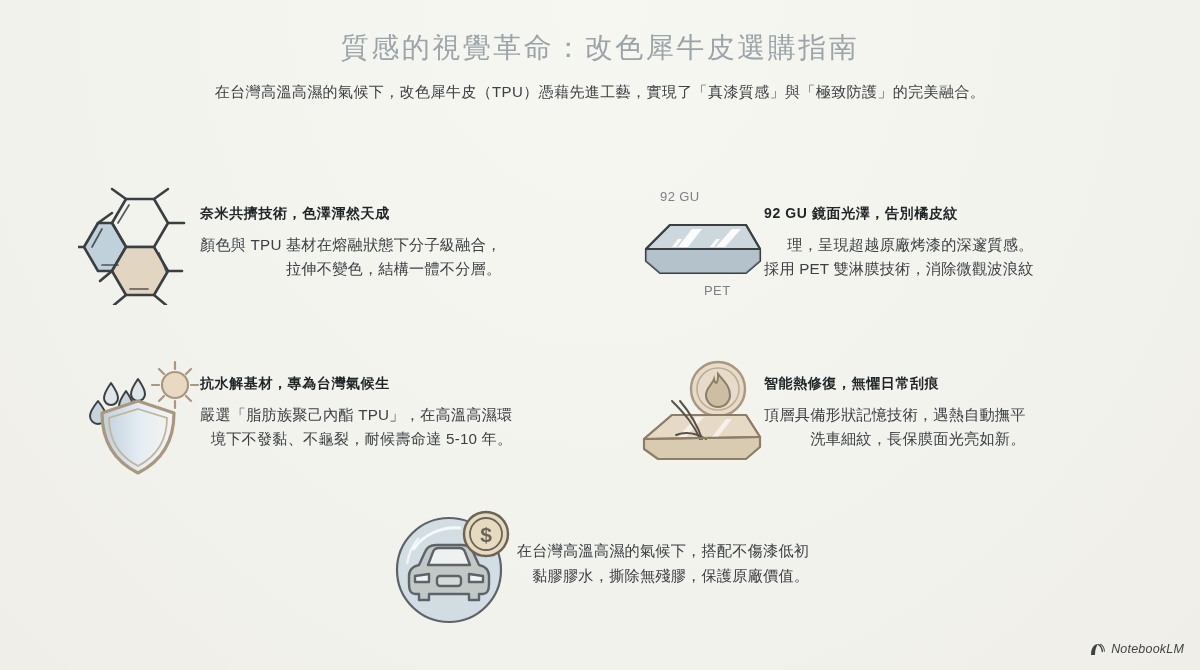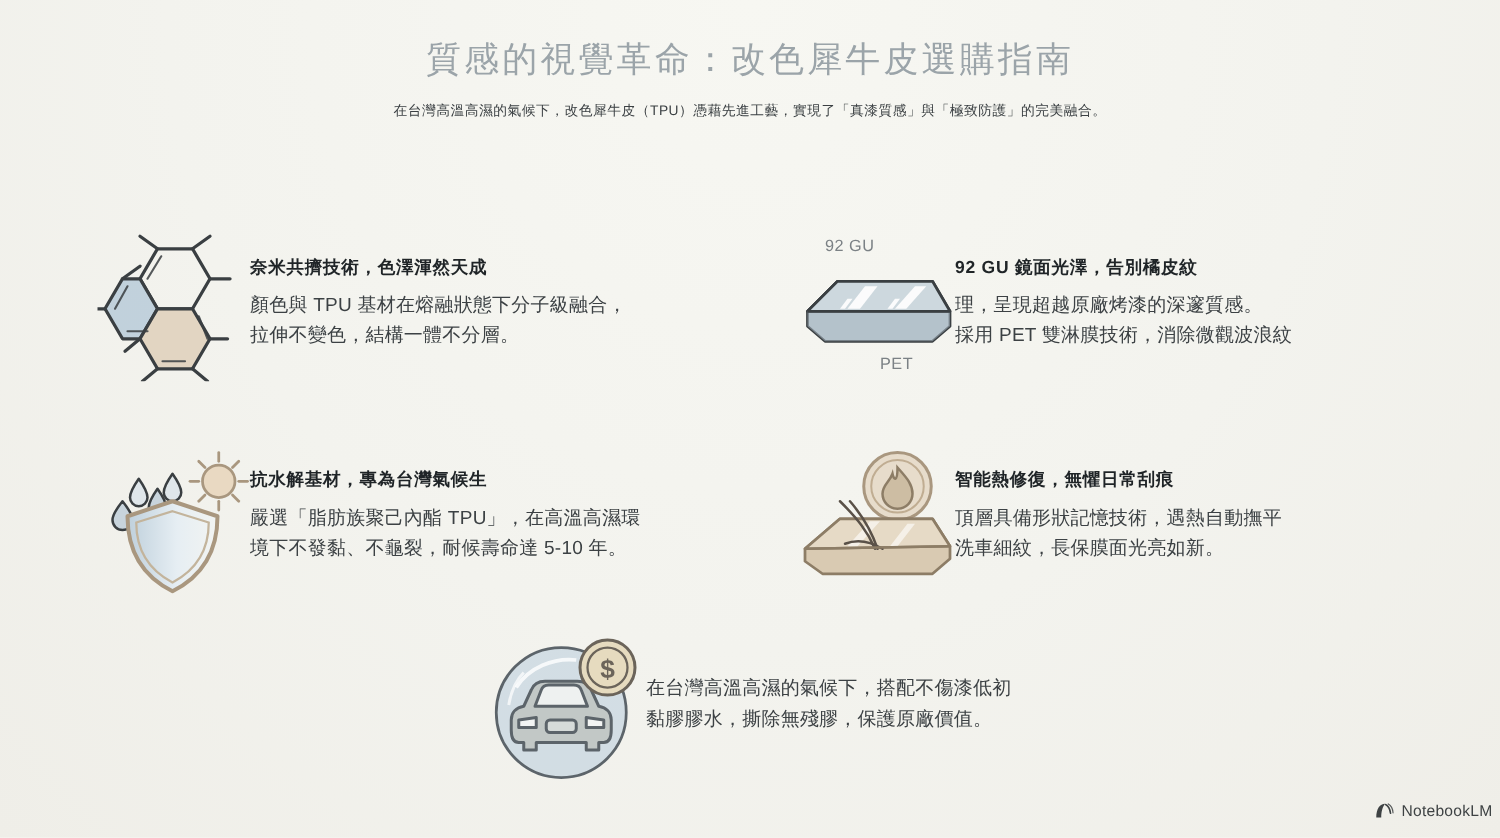--- a/index.html
+++ b/index.html
@@ -26,21 +26,21 @@
     font-size:28px;
     font-weight:400;
     letter-spacing:2.5px;
     color:#9ba4a9;
     line-height:1.25;
     white-space:nowrap;
   }
 
   .subtitle {
     margin-top:16px;
-    font-size:11px;
+    font-size:15px;
     font-weight:400;
     letter-spacing:.4px;
     color:#3b4043;
     line-height:1.5;
     white-space:nowrap;
   }
 
   
   .grid {
     position:absolute;
@@ -80,43 +80,45 @@
     white-space:nowrap;
   }
 
   .f-body {
     margin-top:11px;
     font-size:15.2px;
     font-weight:400;
     color:#3c4144;
     letter-spacing:.2px;
     line-height:1.62;
+    text-align:right;
   }
   .f-body span { display:block; white-space:nowrap; }
 
   
   .bottom {
     position:absolute;
     left:0; top:508px;
     width:1200px;
     display:flex;
     justify-content:center;
   }
   .bottom .inner { display:flex; align-items:flex-start; }
   .bottom .icon-wrap { width:126px; height:120px; }
 
   
   .watermark {
     position:absolute;
-    right:6px; bottom:14px;
-    display:flex; align-items:flex-start; gap:6px;
+    right:16px; bottom:14px;
+    display:flex; align-items:flex-end; gap:6px;
     color:#2f3436;
     font-size:12.5px;
     letter-spacing:.2px;
     opacity:.92;
+    font-style:italic;
   }
   .watermark svg { display:block; }
 
   
   .cap {
     position:absolute;
     font-size:13px;
     color:#7b8185;
     letter-spacing:.4px;
     white-space:nowrap;

